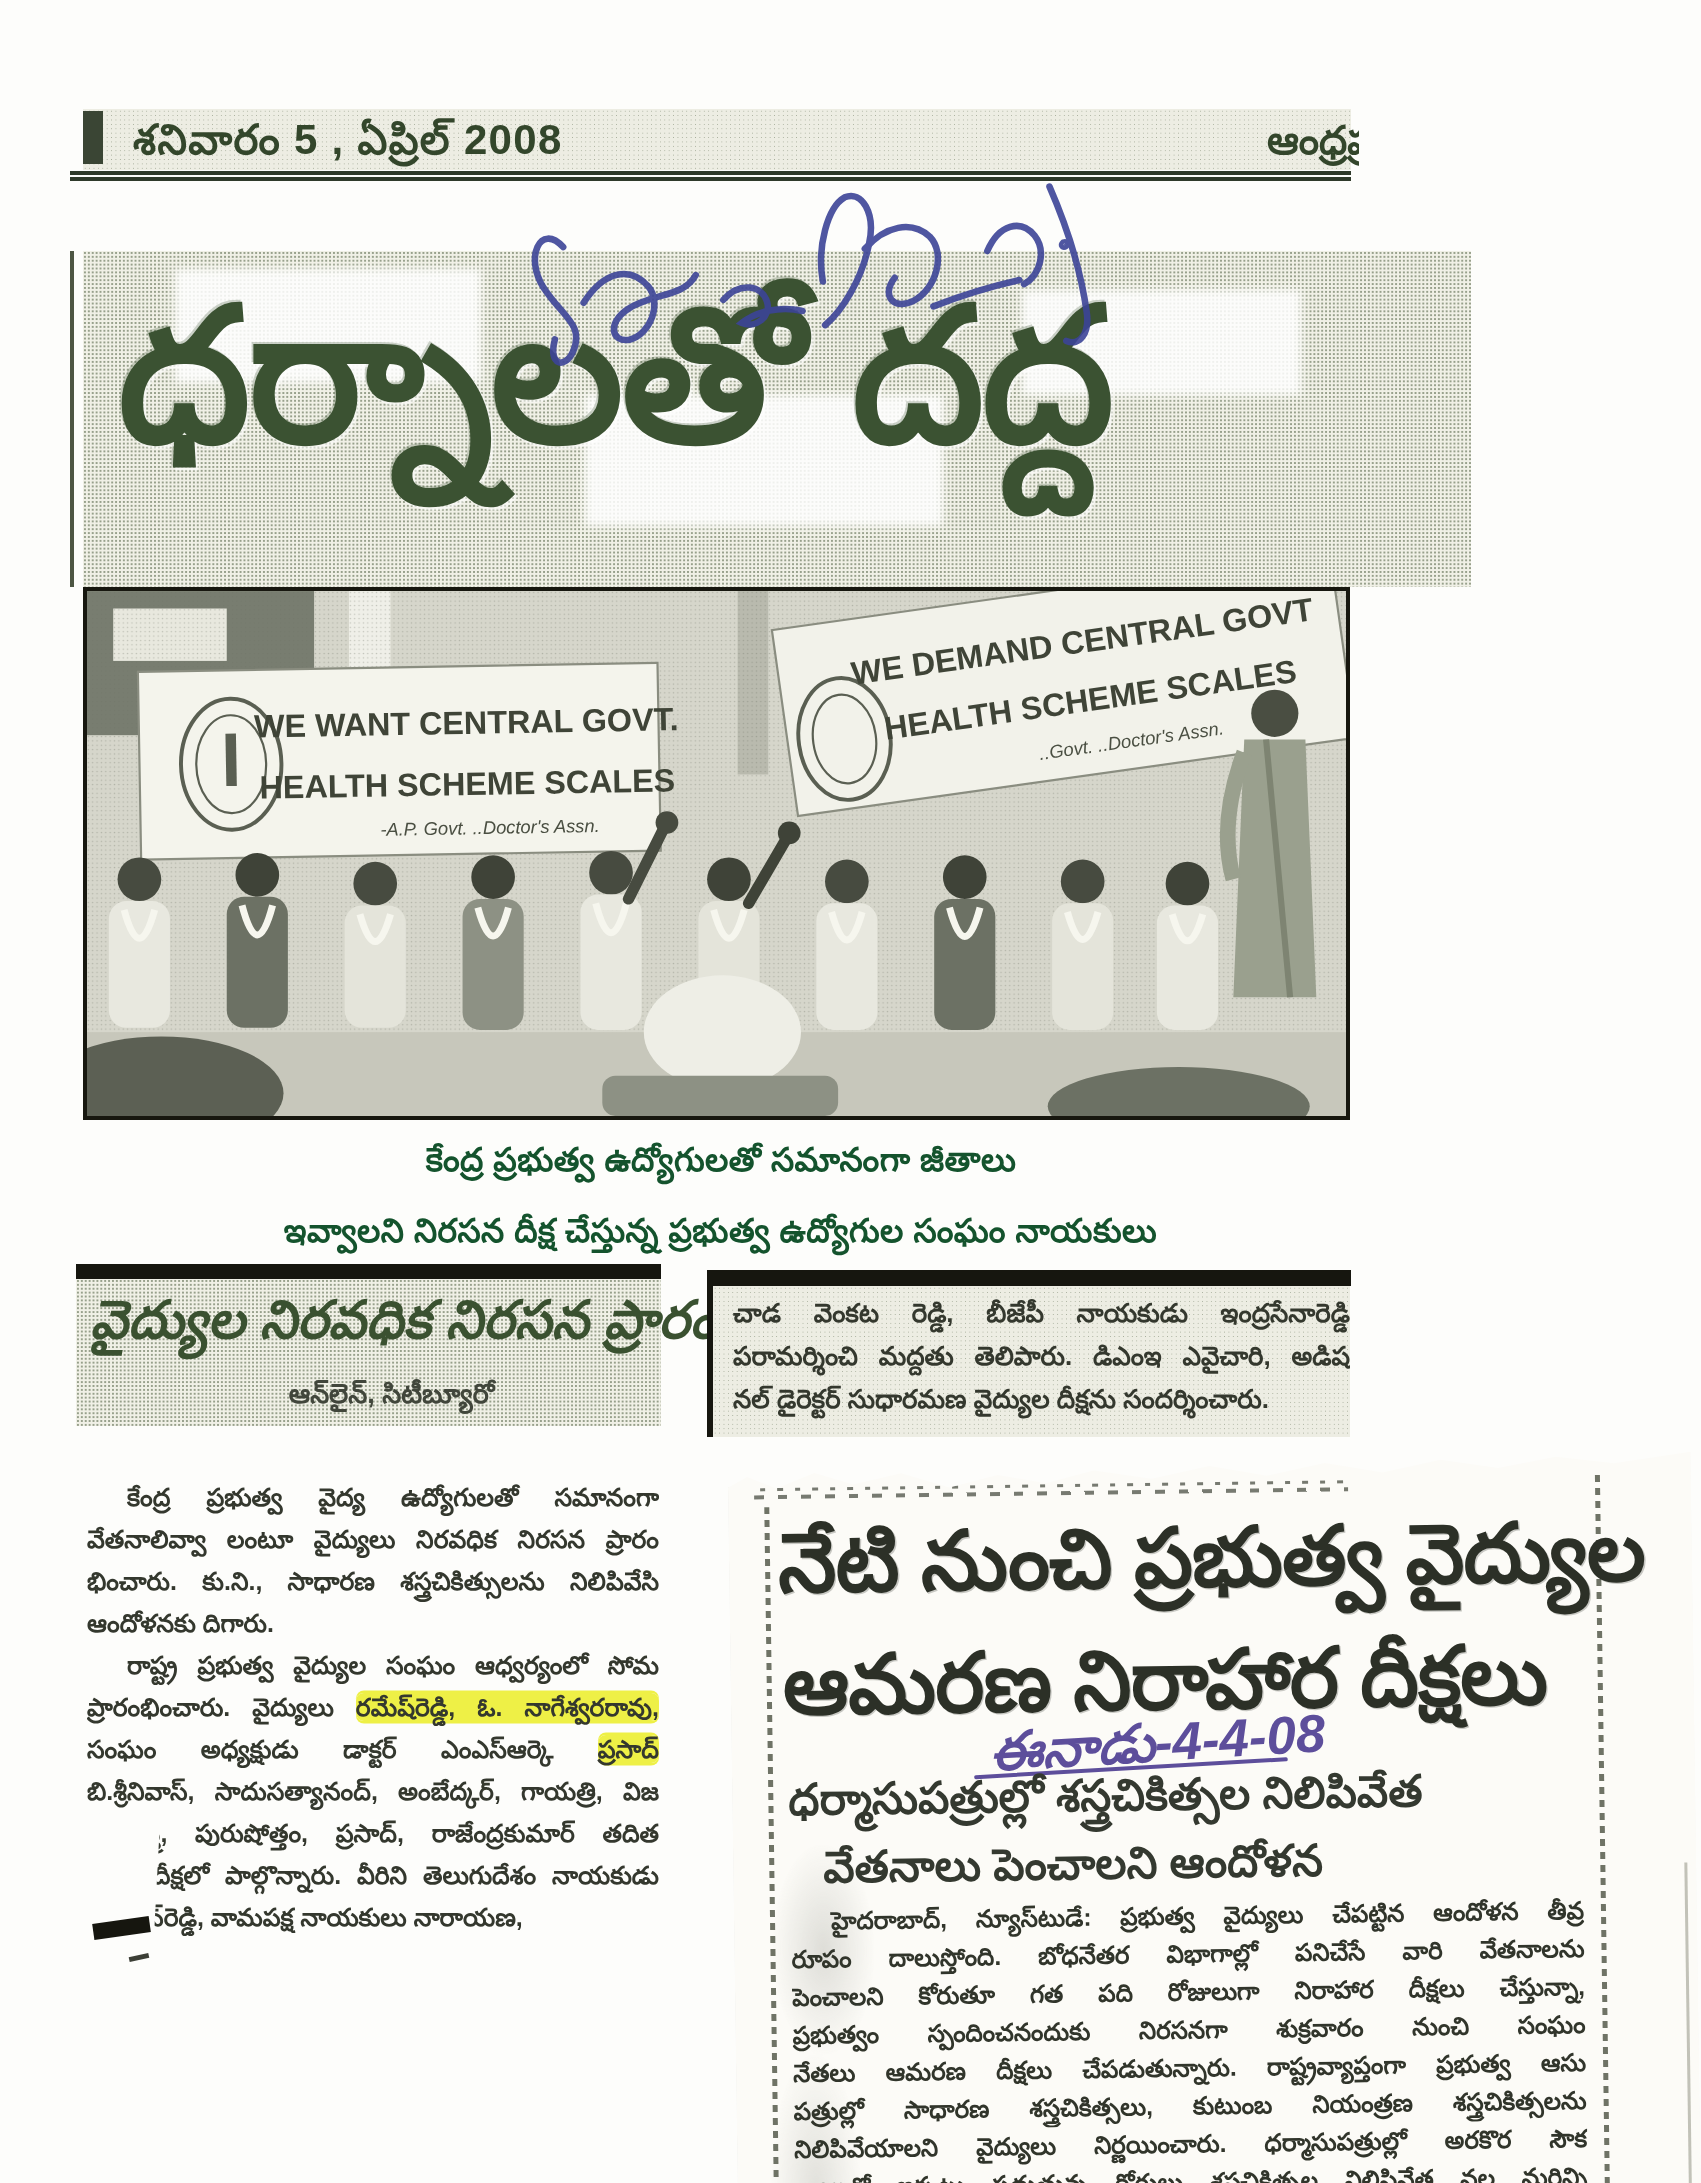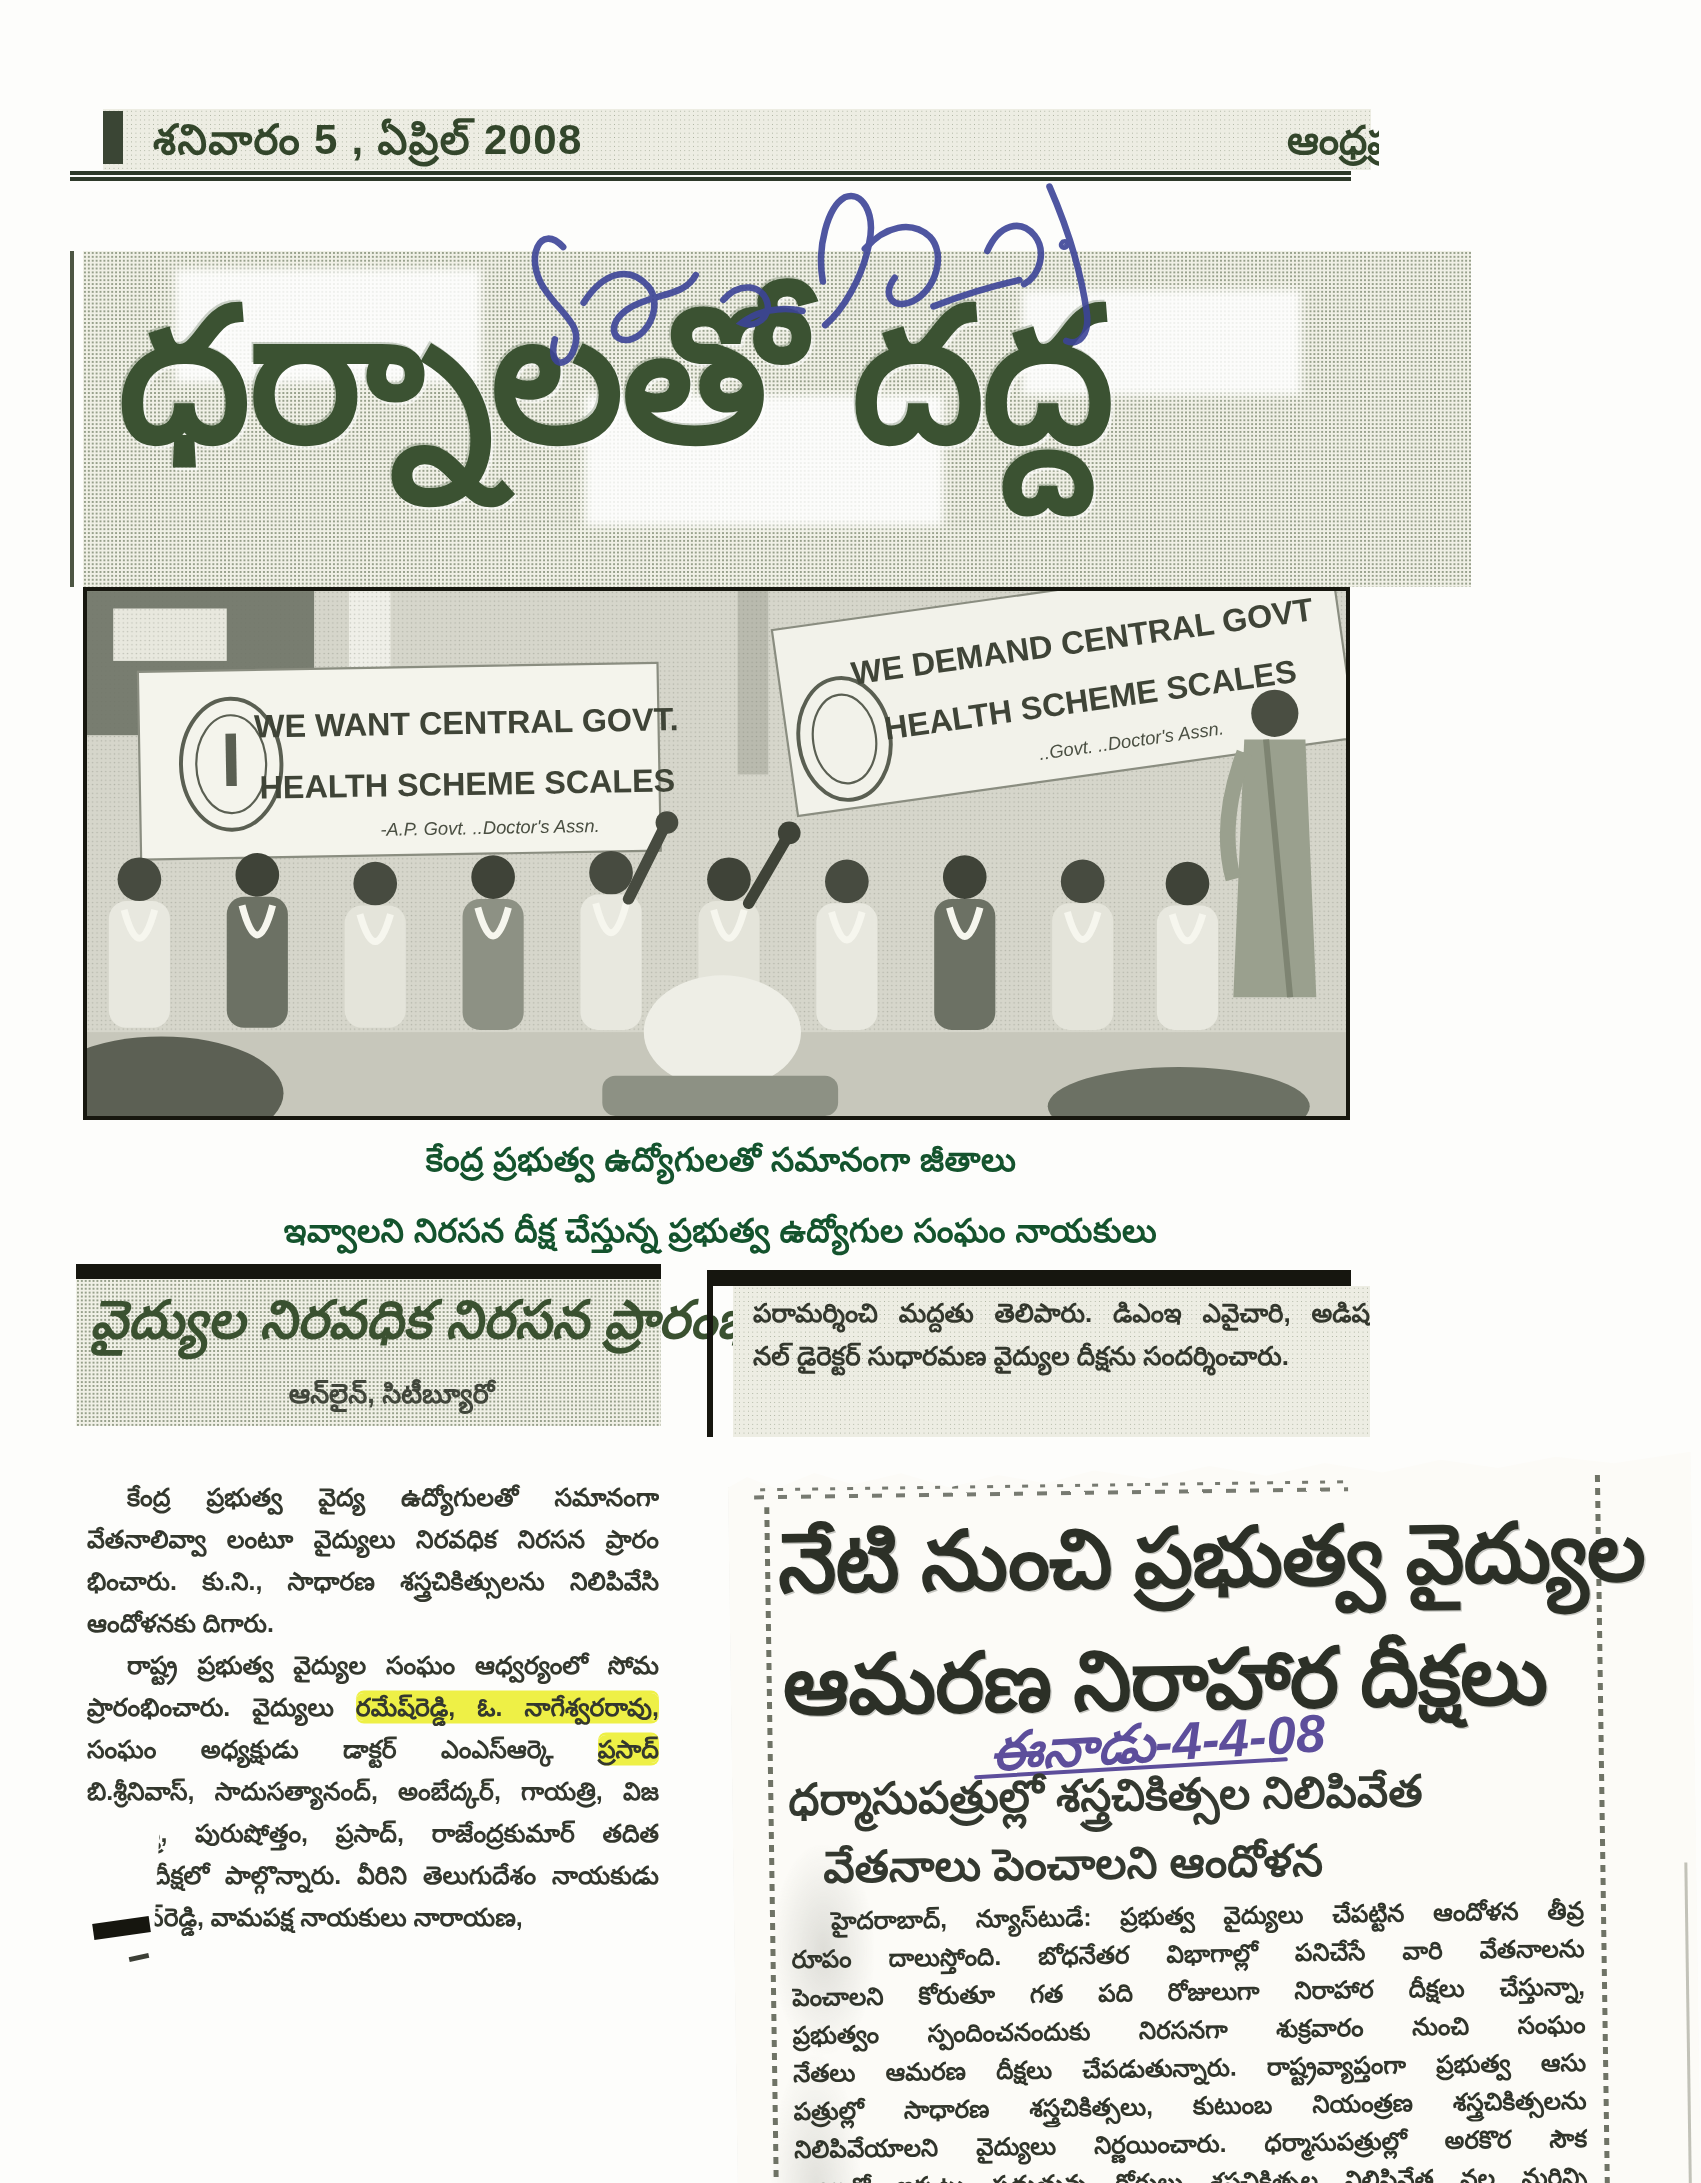--- a/index.html
+++ b/index.html
@@ -1,20 +1,20 @@
 <!DOCTYPE html>
 <html style="font-size:7px"><head>
 <meta charset="utf-8">
 <style>
   html,body{margin:0;padding:0;background:#ffffff;}
   #page{position:relative;width:1701px;height:2989px;background:#fdfdfb;overflow:hidden;
         font-family:"Liberation Sans",sans-serif;color:#31352b;}
   .abs{position:absolute;}
   .halftone{background-color:#f0f0e6;background-image:radial-gradient(#97a08b 0.7px,transparent 0.8px);background-size:3.9px 3.9px;}
-  .halftone2{background-color:#ededE3;background-image:radial-gradient(#a3aa97 0.7px,transparent 0.7px);background-size:4.4px 4.4px;margin-left:20px;}
+  .halftone2{background-color:#ededE3;background-image:radial-gradient(#a3aa97 0.7px,transparent 0.7px);background-size:4.4px 4.4px;}
   .rule{background:#2f3a2a;}
   .datebar-txt{font-weight:800;color:#33462b;font-size:42px;letter-spacing:1.3px;white-space:nowrap;}
   .mast-frag{font-weight:800;color:#33462b;font-size:40px;white-space:nowrap;}
   .bigheadline{font-weight:900;color:#3b5232;font-size:188px;letter-spacing:-2.6px;white-space:nowrap;
                text-shadow:2.6px 2.6px 0 rgba(255,255,255,.55), -1.7px -1.7px 0 rgba(59,82,50,.25);}
   .whitepatch{background:#ffffff;filter:blur(4.4px);opacity:.85;}
   .vdub{width:11.4px;border-left:4.4px solid #4d5643;border-right:4.4px solid #4d5643;}
   .photo-frame{border:4.4px solid #17170f;background:#d6d6cb;}
   .caption{font-weight:700;color:#14532d;font-size:33px;letter-spacing:0.4px;text-align:center;white-space:nowrap;}
   .lh-head{font-weight:800;color:#3a5130;font-size:53px;transform:skewX(-12deg);white-space:nowrap;}
@@ -216,20 +216,21 @@
       <div class="tline nojust"><span>జనార్దన్‌రెడ్డి, వామపక్ష నాయకులు నారాయణ,</span></div>
     </div>
 
   <div class="abs" style="left:61px;top:1814px;width:96px;height:127px;background:#fdfdfb;transform:rotate(3deg);"></div>
   <div class="abs darkmark" style="left:93px;top:1920px;width:57px;height:15.7px;transform:rotate(-8deg);"></div>
   <div class="abs" style="left:129px;top:1955px;width:20px;height:5.2px;background:#3c3f36;transform:rotate(-12deg);"></div>
 
   <div class="abs darkmark" style="left:710px;top:1270px;width:641px;height:15.7px;"></div>
   <div class="abs darkmark" style="left:707px;top:1270px;width:6.1px;height:167px;"></div>
   <div class="abs halftone2 bodycol rtop" style="left:713px;top:1286px;width:637px;height:151px;padding:6.1px 0 0 20px;box-sizing:border-box;">
+      <div class="tline"><span>చాడ వెంకట రెడ్డి, బీజేపీ నాయకుడు ఇంద్రసేనారెడ్డి</span></div>
       <div class="tline"><span>పరామర్శించి మద్దతు తెలిపారు. డిఎంఇ ఎవైచారి, అడిష</span></div>
       <div class="tline nojust"><span>నల్ డైరెక్టర్ సుధారమణ వైద్యుల దీక్షను సందర్శించారు.</span></div>
     </div>
 
   <div class="abs clip2" style="left:738px;top:1454px;width:963px;height:1493px;">
     <div class="abs smudge" style="left:13px;top:245px;width:166px;height:917px;"></div>
     <div class="abs fragstrip" style="left:26px;top:25px;width:594px;"></div>
     <div class="abs zigzag" style="left:36px;top:47px;height:1437px;"></div>
     <div class="abs zigzag" style="left:867px;top:26px;height:1458px;"></div>
     <div class="abs" style="left:951px;top:415px;width:2.6px;height:1070px;background:#c2c2b8;"></div>

